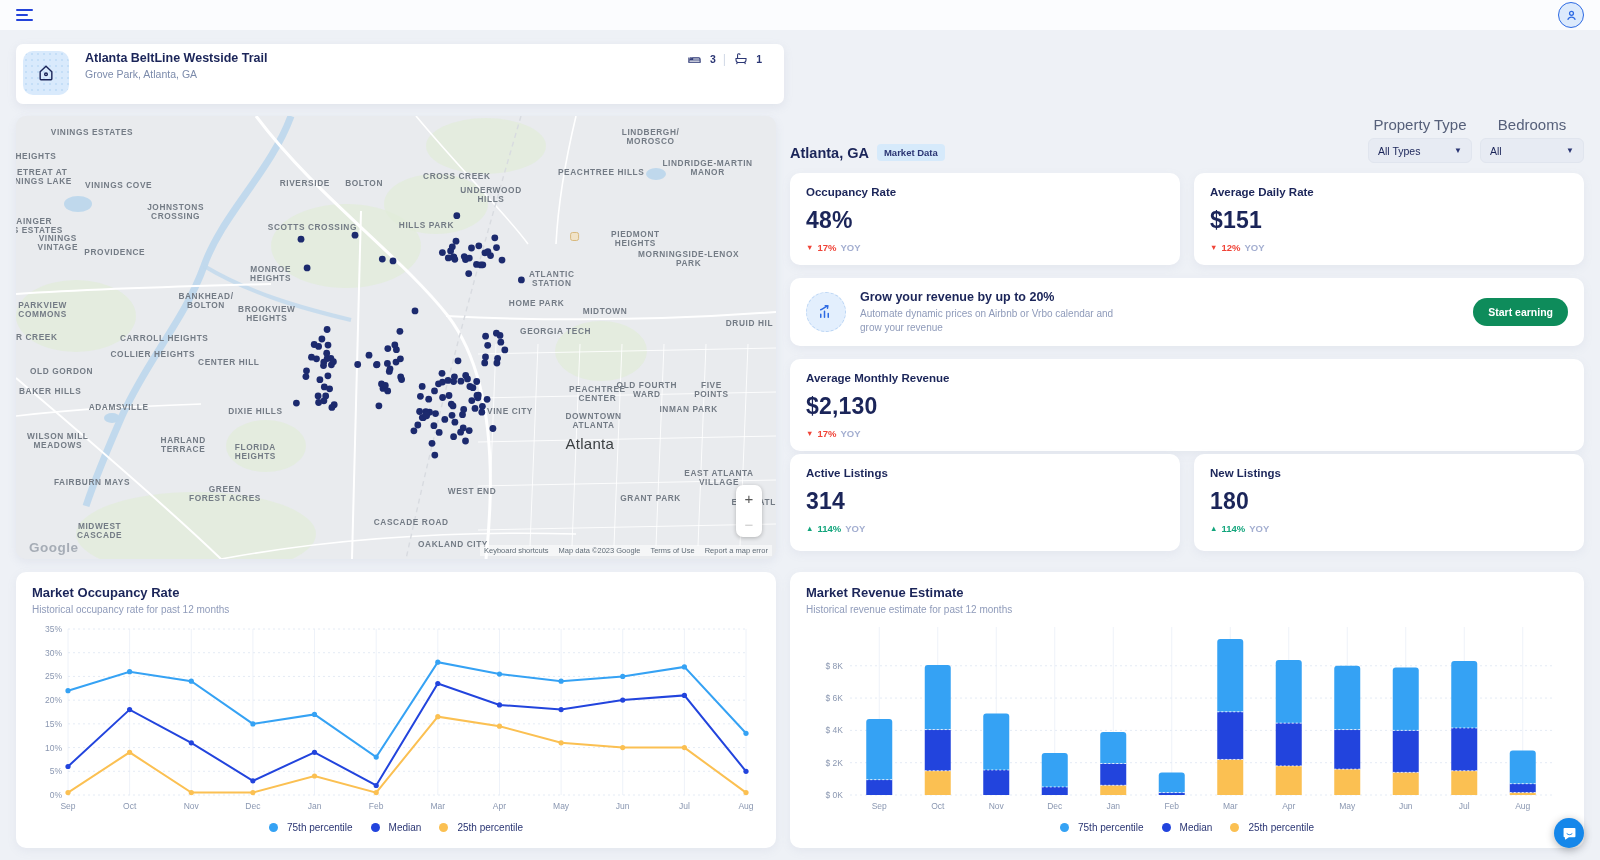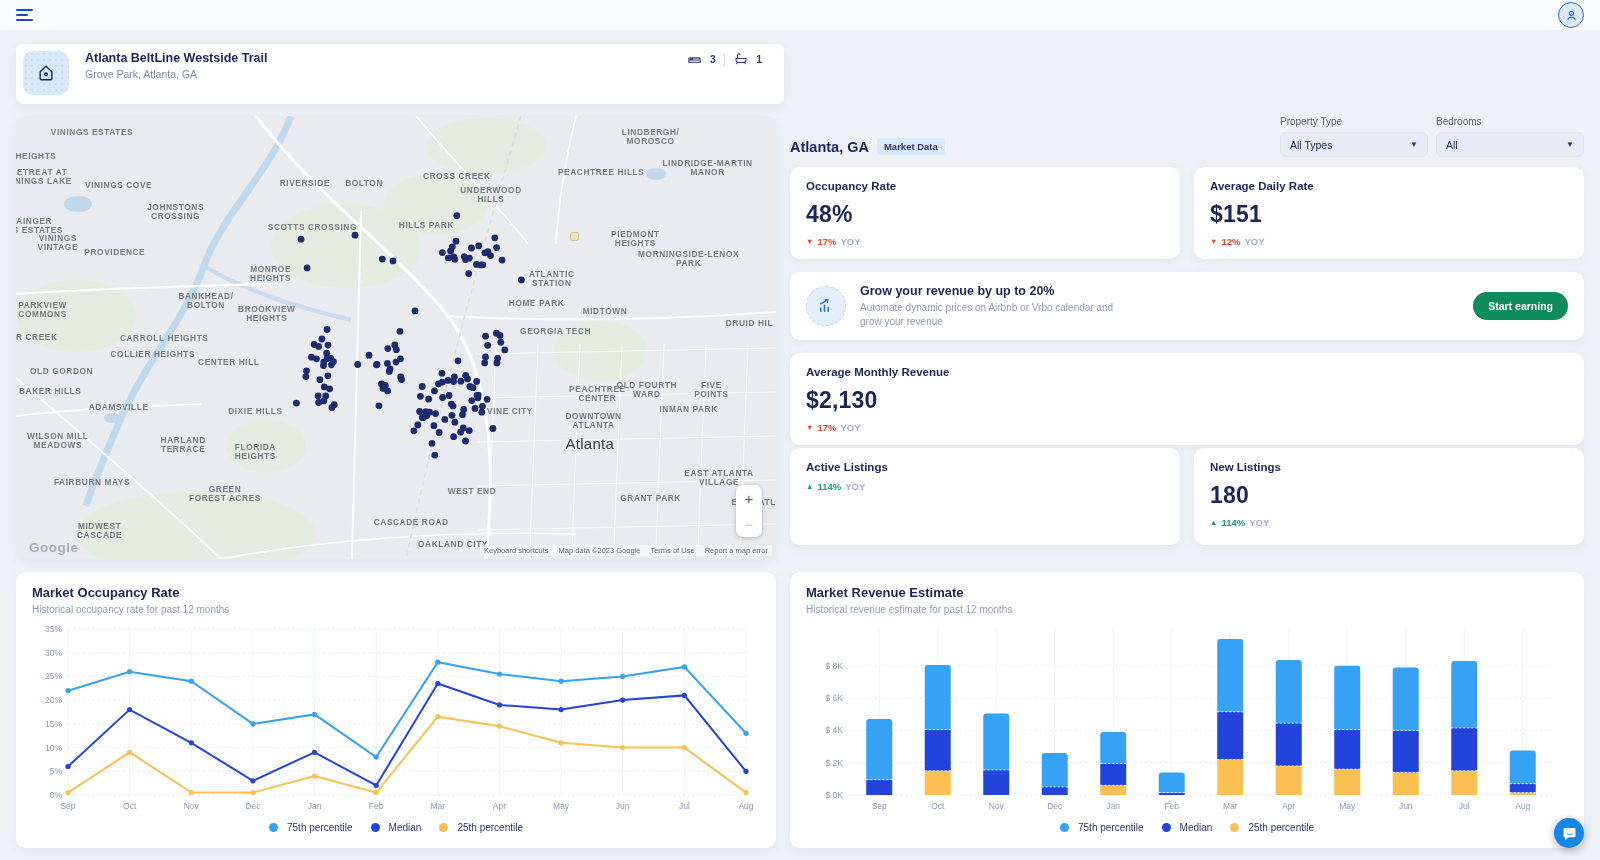--- a/index.html
+++ b/index.html
@@ -39,22 +39,22 @@
   .map-zoom .zout { font-size:15px; color:#c9c9c9; line-height:1; cursor:pointer; }
 
   
   .market-col { display:flex; flex-direction:column; }
   .market-header { display:flex; justify-content:space-between; align-items:flex-end; margin-bottom:10px; }
   .market-title-row { display:flex; align-items:center; gap:8px; padding-bottom:2px; }
   .market-title { font-size:14.5px; font-weight:700; }
   .market-badge { background:#d6eafb; color:#2b3674; font-size:9.5px; font-weight:600; border-radius:4px; padding:3px 7px; }
   .filters { display:flex; gap:8px; }
   .filter-block { display:flex; flex-direction:column; gap:5px; }
-  .filter-label { font-size:10px; color:#56607a; }
-  .filter-select { width:148px; height:25px; background:#e7ebf3; border:1px solid #e0e5ee; border-radius:6px; font-size:10.5px; color:#1b2559; display:flex; align-items:center; justify-content:space-between; padding:0 9px; cursor:pointer; }
+  .filter-label { font-size:15px; color:#56607a;text-align:center; }
+  .filter-select { width:104px; height:25px; background:#e7ebf3; border:1px solid #e0e5ee; border-radius:6px; font-size:10.5px; color:#1b2559; display:flex; align-items:center; justify-content:space-between; padding:0 9px; cursor:pointer; }
   .filter-select .chev { font-size:8px; color:#2b3674; }
 
   .cards-2 { display:grid; grid-template-columns:1fr 1fr; gap:14px; }
   .stat-card { background:#fff; border-radius:10px; box-shadow:0 3px 10px rgba(140,152,180,.10); padding:13px 16px; height:92px; }
   .stat-label { font-size:11.5px; font-weight:600; }
   .stat-value { font-size:23px; font-weight:700; margin-top:9px; letter-spacing:.2px; }
   .stat-delta { display:flex; align-items:center; gap:4px; margin-top:8px; font-size:9.5px; font-weight:600; }
   .stat-delta .arrow { font-size:7.5px; }
   .stat-delta.down .arrow, .stat-delta.down .pct { color:#f04438; }
   .stat-delta.up .arrow, .stat-delta.up .pct { color:#12a57c; }
@@ -452,20 +452,21 @@
         <div class="stat-delta down">
           <span class="arrow">▼</span>
           <span class="pct">17%</span>
           <span class="yoy">YOY</span>
         </div>
       </div>
 
       <div class="cards-2 listings-row">
         <div class="stat-card listing-card">
           <div class="stat-label">Active Listings</div>
+          <div class="stat-value">314</div>
           <div class="stat-delta up">
             <span class="arrow">▲</span>
             <span class="pct">114%</span>
             <span class="yoy">YOY</span>
           </div>
         </div>
         <div class="stat-card listing-card">
           <div class="stat-label">New Listings</div>
           <div class="stat-value">180</div>
           <div class="stat-delta up">

